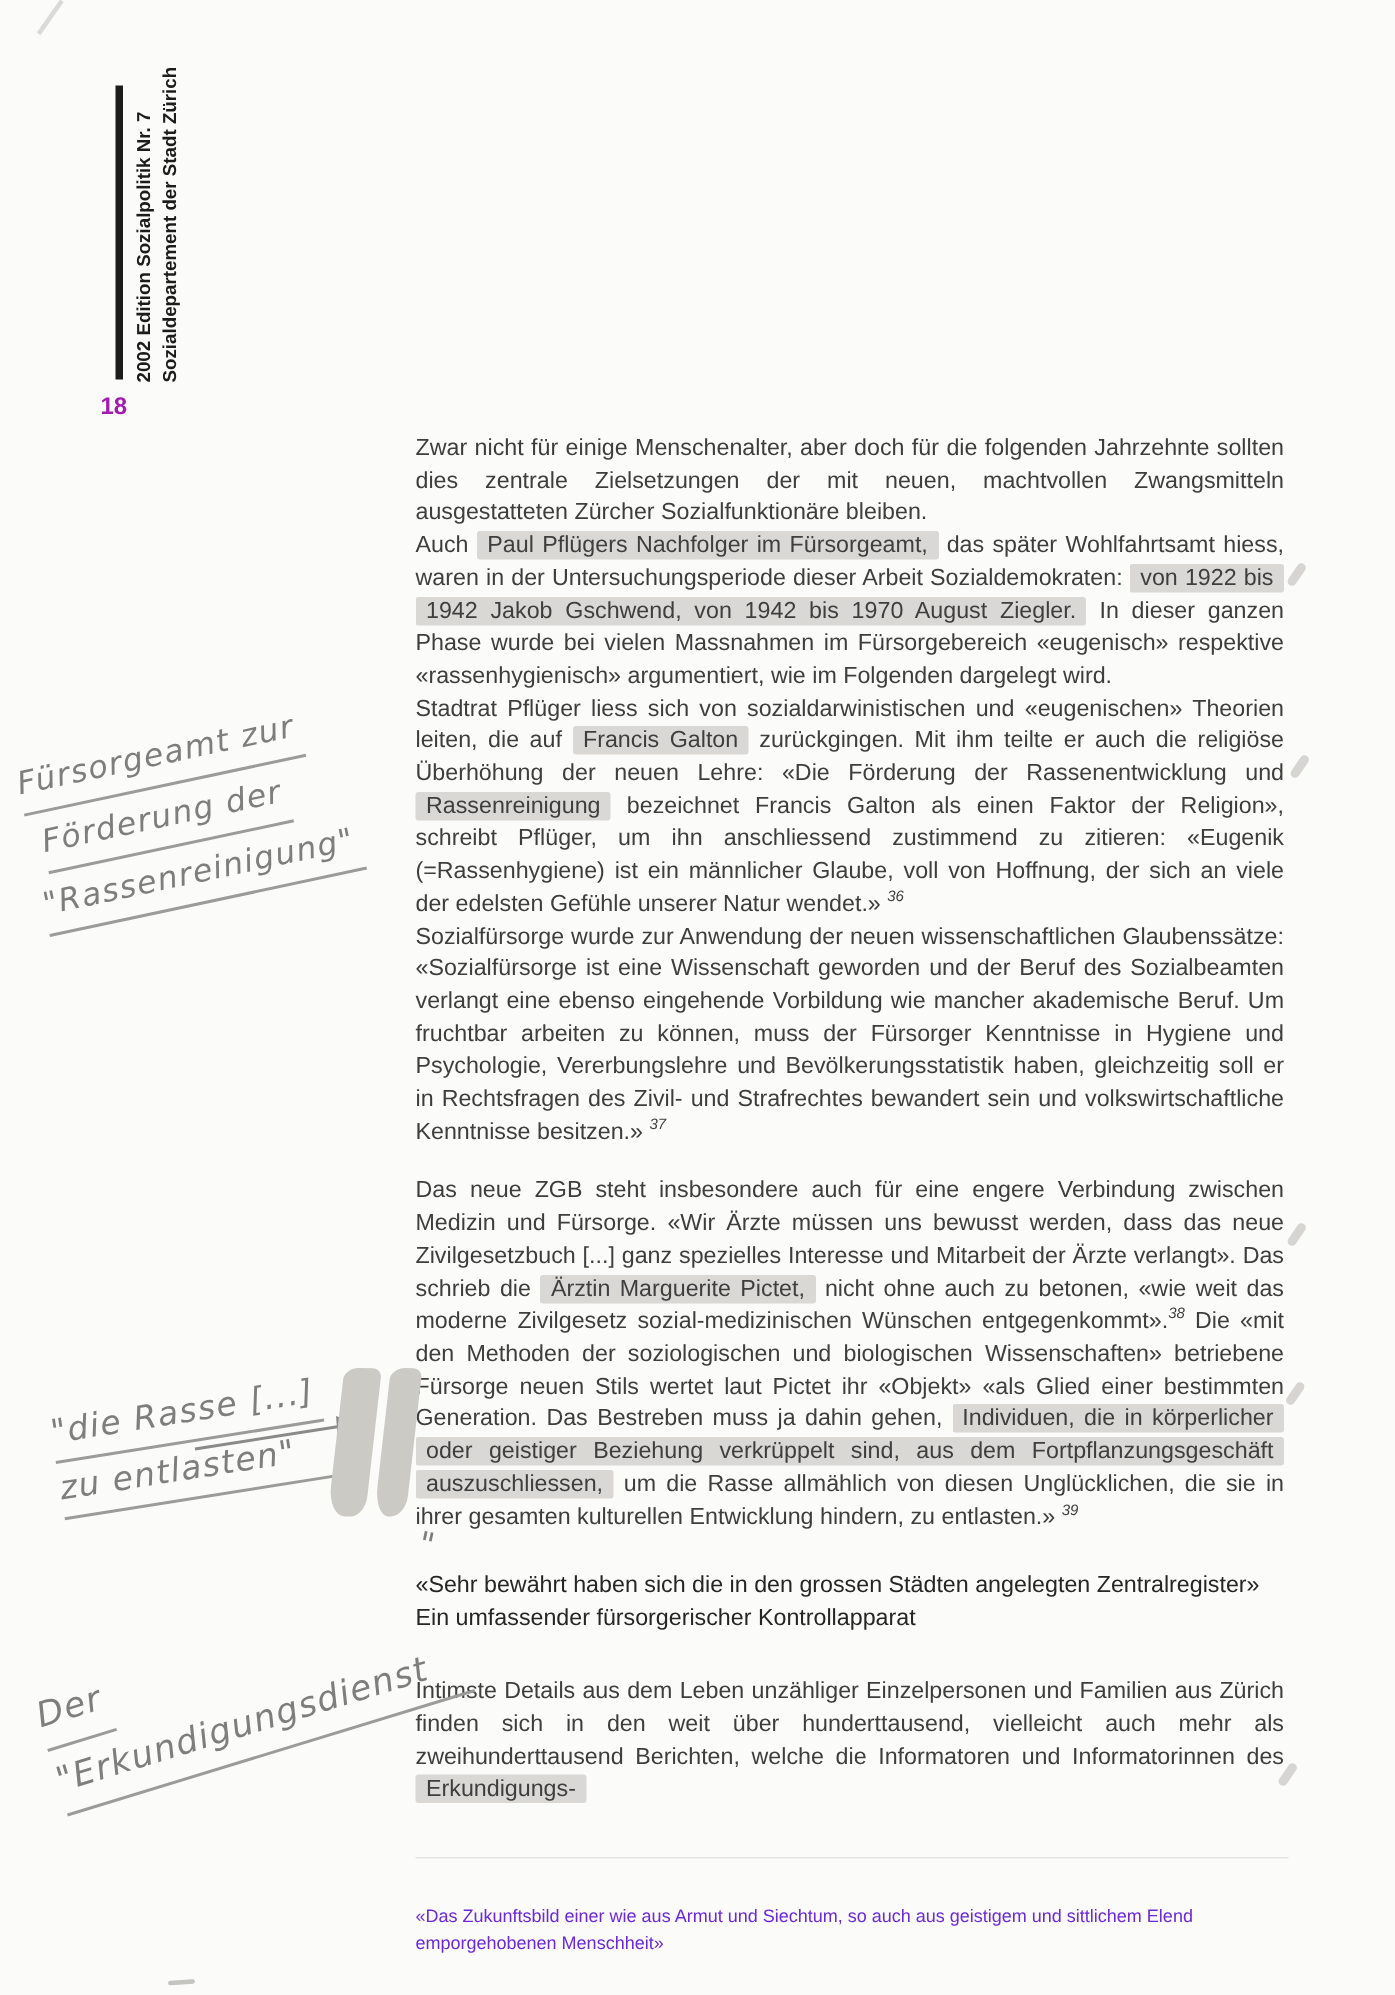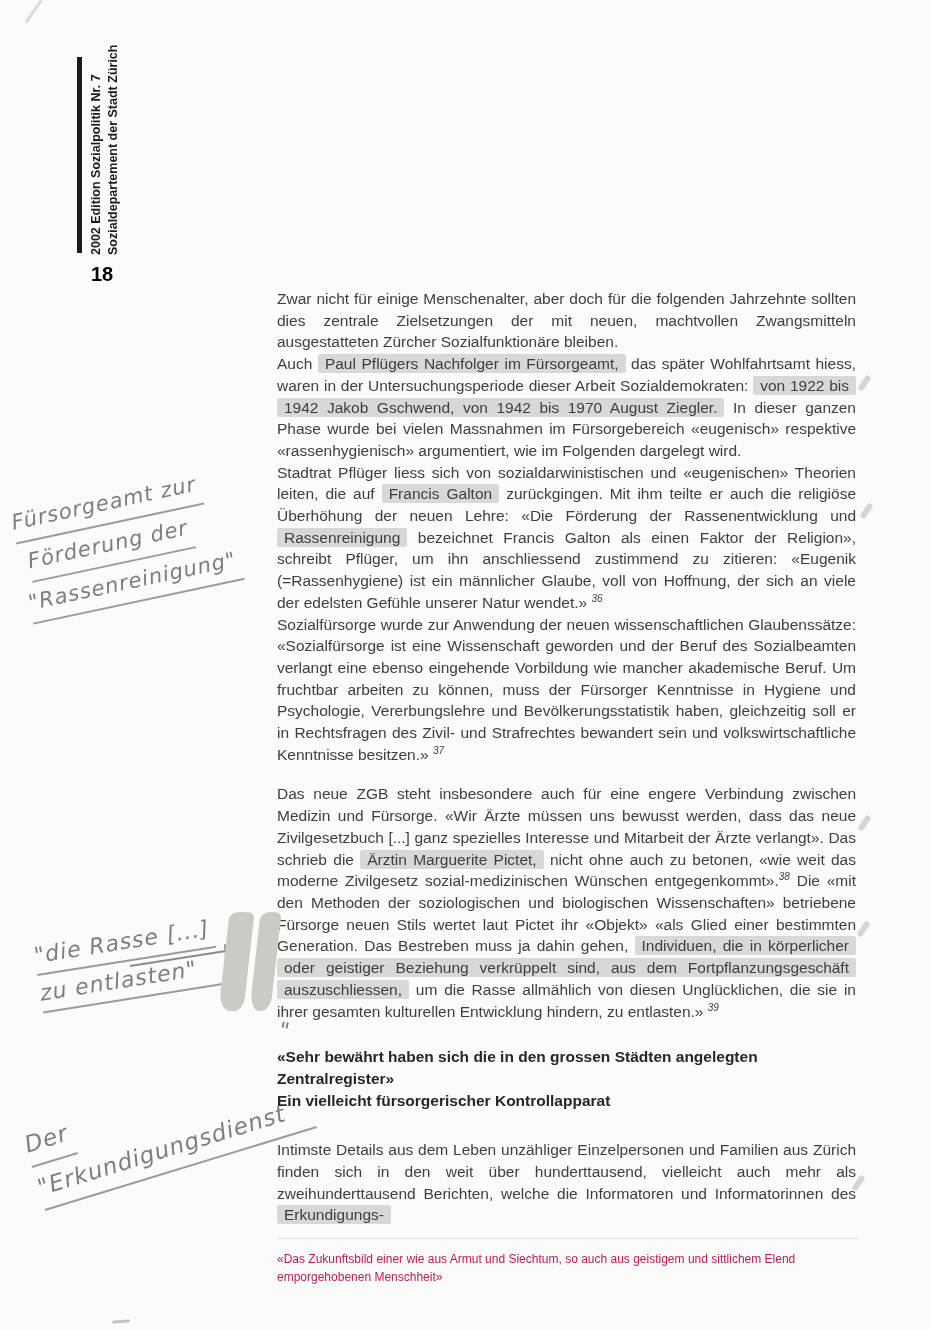--- a/index.html
+++ b/index.html
@@ -9,43 +9,43 @@
     font-family:"Liberation Sans", sans-serif;
   }
 
   
   .sidebar-bar { position:absolute; left:77px; top:57px; width:5px; height:196px; background:#1c1c1c; }
   .sidebar-rot {
     position:absolute; left:88px; top:255px;
     transform:rotate(-90deg); transform-origin:0 0;
     white-space:nowrap; font-weight:bold; font-size:12.5px; line-height:17px; color:#1c1c1c;
   }
-  .page-number { position:absolute; left:67px; top:263px; font-weight:bold; font-size:20px; color:#000000;margin-left:24px; }
+  .page-number { position:absolute; left:67px; top:263px; font-weight:bold; font-size:16px; color:#a21caf; }
 
   
   .main-col {
     position:absolute; left:277px; top:288px; width:579px;
     color:#3e3e3e; font-size:15.5px; line-height:21.7px; text-align:justify;
   }
   .body-para { margin:0; }
   .gap-md { margin-top:18px; }
   .hl {
     background:#d9d8d4; padding:1px 7px; border-radius:2px;
     box-decoration-break:clone; -webkit-box-decoration-break:clone;
   }
   sup { font-size:10px; line-height:0;font-style:italic; }
 
-  .heading { margin:24px 0 0 0; font-weight:bold; color:#262626; text-align:left; line-height:22px; font-size:15.5px; }
+  .heading { margin:24px 0 0 0; font-weight:normal; color:#262626; text-align:left; line-height:22px; font-size:15.5px; }
   .para-after-heading { margin-top:27px; }
 
   
   .footnote {
     position:absolute; left:277px; top:1238px; width:582px;
-    border-top:1px solid #e5e5e1; padding-top:11px;
-    font-size:12px; line-height:18px; color:#be185d; 
+    border-top:1px solid #e5e5e1; padding-top:29px;
+    font-size:12px; line-height:18px; color:#6d28d9; 
   }
 
   
   .handwriting {
     position:absolute; font-family:"DejaVu Sans", sans-serif; font-style:italic;
     color:#7e7e7e; letter-spacing:1px;
   }
   .note1 { left:18px; top:478px; transform:rotate(-12deg); font-size:21px; line-height:38px; width:240px; }
   .note2 { left:36px; top:920px; transform:rotate(-9deg); font-size:22px; line-height:35px; width:230px; }
   .note3 { left:26px; top:1082px; transform:rotate(-17deg); font-size:23px; line-height:42px; width:280px; }
@@ -100,21 +100,21 @@
     <p class="body-para"><span>Auch </span><span class="hl">Paul Pflügers Nachfolger im Fürsorgeamt,</span><span> das später Wohlfahrtsamt hiess, waren in der Untersuchungsperiode dieser Arbeit Sozialdemokraten: </span><span class="hl">von 1922 bis 1942 Jakob Gschwend, von 1942 bis 1970 August Ziegler.</span><span> In dieser ganzen Phase wurde bei vielen Massnahmen im Fürsorgebereich «eugenisch» respektive «rassenhygienisch» argumentiert, wie im Folgenden dargelegt wird.</span></p>
 
     <p class="body-para"><span>Stadtrat Pflüger liess sich von sozialdarwinistischen und «eugenischen» Theorien leiten, die auf </span><span class="hl">Francis Galton</span><span> zurückgingen. Mit ihm teilte er auch die religiöse Überhöhung der neuen Lehre: «Die Förderung der Rassenentwicklung und </span><span class="hl">Rassenreinigung</span><span> bezeichnet Francis Galton als einen Faktor der Religion», schreibt Pflüger, um ihn anschliessend zustimmend zu zitieren: «Eugenik (=Rassenhygiene) ist ein männlicher Glaube, voll von Hoffnung, der sich an viele der edelsten Gefühle unserer Natur wendet.» </span><sup>36</sup></p>
 
     <p class="body-para"><span>Sozialfürsorge wurde zur Anwendung der neuen wissenschaftlichen Glaubenssätze: «Sozialfürsorge ist eine Wissenschaft geworden und der Beruf des Sozialbeamten verlangt eine ebenso eingehende Vorbildung wie mancher akademische Beruf. Um fruchtbar arbeiten zu können, muss der Fürsorger Kenntnisse in Hygiene und Psychologie, Vererbungslehre und Bevölkerungsstatistik haben, gleichzeitig soll er in Rechtsfragen des Zivil- und Strafrechtes bewandert sein und volkswirtschaftliche Kenntnisse besitzen.» </span><sup>37</sup></p>
 
     <p class="body-para gap-md"><span>Das neue ZGB steht insbesondere auch für eine engere Verbindung zwischen Medizin und Fürsorge. «Wir Ärzte müssen uns bewusst werden, dass das neue Zivilgesetzbuch [...] ganz spezielles Interesse und Mitarbeit der Ärzte verlangt». Das schrieb die </span><span class="hl">Ärztin Marguerite Pictet,</span><span> nicht ohne auch zu betonen, «wie weit das moderne Zivilgesetz sozial-medizinischen Wünschen entgegenkommt».</span><sup>38</sup><span> Die «mit den Methoden der soziologischen und biologischen Wissenschaften» betriebene Fürsorge neuen Stils wertet laut Pictet ihr «Objekt» «als Glied einer bestimmten Generation. Das Bestreben muss ja dahin gehen, </span><span class="hl">Individuen, die in körperlicher oder geistiger Beziehung verkrüppelt sind, aus dem Fortpflanzungsgeschäft auszuschliessen,</span><span> um die Rasse allmählich von diesen Unglücklichen, die sie in ihrer gesamten kulturellen Entwicklung hindern, zu entlasten.» </span><sup>39</sup></p>
 
     <h2 class="heading">
       <span>«Sehr bewährt haben sich die in den grossen Städten angelegten Zentralregister»</span><br>
-      <span>Ein vielleicht fürsorgerischer Kontrollapparat</span>
+      <span>Ein umfassender fürsorgerischer Kontrollapparat</span>
     </h2>
 
     <p class="body-para para-after-heading"><span>Intimste Details aus dem Leben unzähliger Einzelpersonen und Familien aus Zürich finden sich in den weit über hunderttausend, vielleicht auch mehr als zweihunderttausend Berichten, welche die Informatoren und Informatorinnen des </span><span class="hl">Erkundigungs-</span></p>
 
   </div>
 
   <div class="footnote">
     <span>«Das Zukunftsbild einer wie aus Armut und Siechtum, so auch aus geistigem und sittlichem Elend emporgehobenen Menschheit»</span>
   </div>
 

